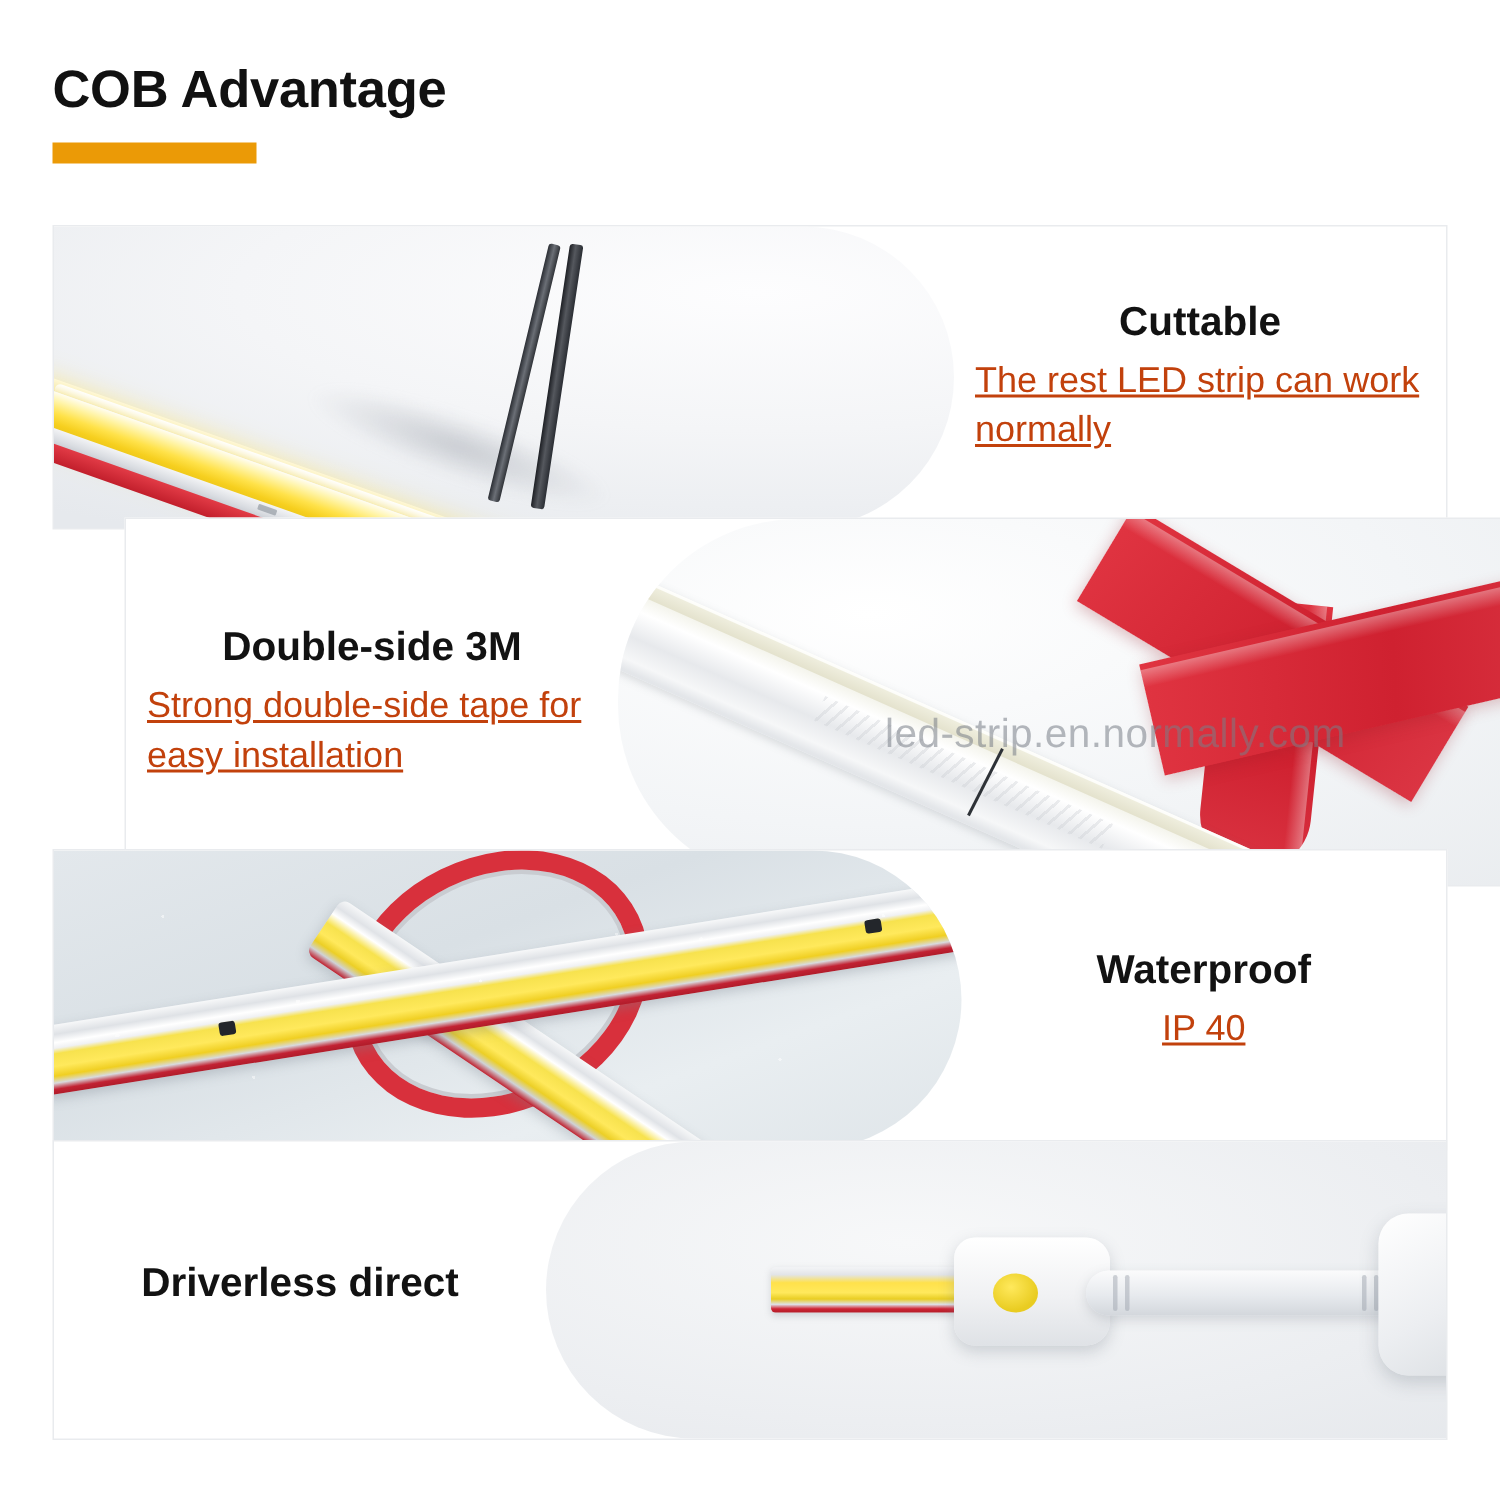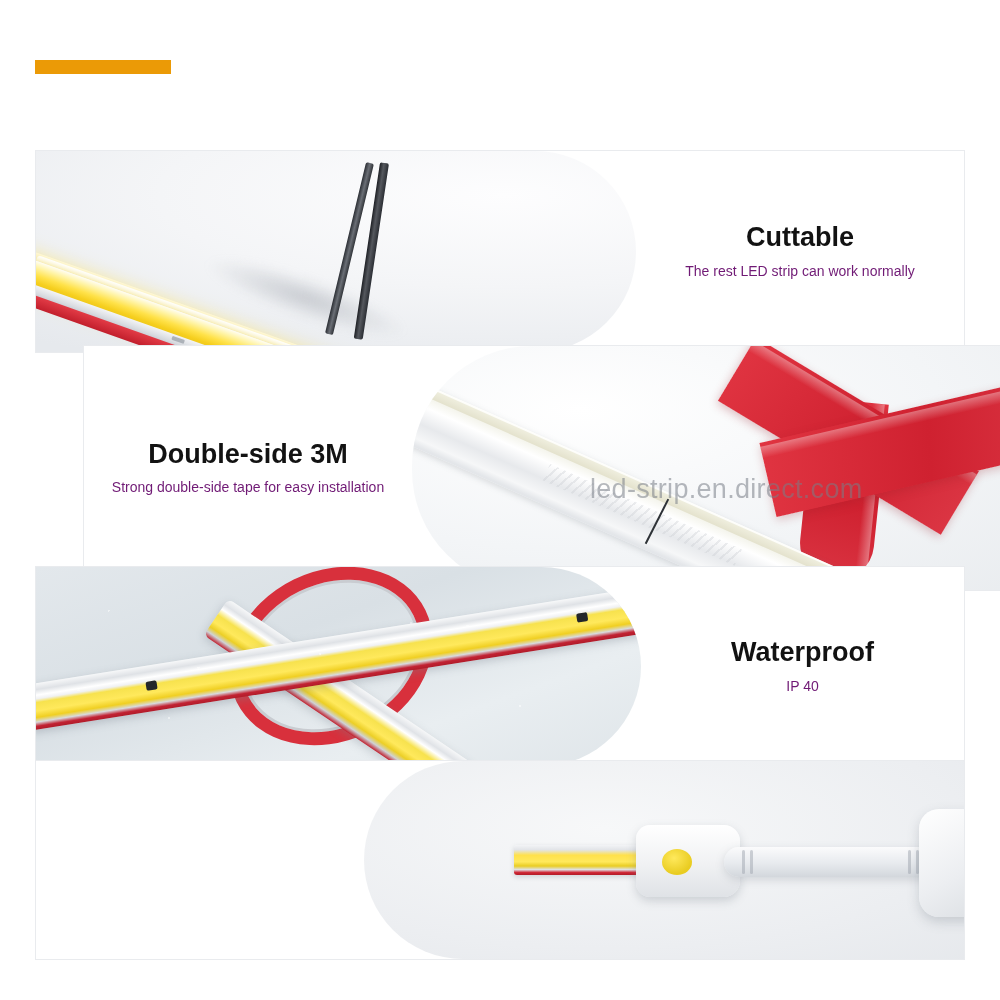--- a/index.html
+++ b/index.html
@@ -40,21 +40,21 @@
   .copy{
     flex:1 1 auto;height:100%;
     display:flex;flex-direction:column;align-items:center;justify-content:center;
     text-align:left;padding:0 14px;box-sizing:border-box;
   }
   .head{
     font-size:27px;font-weight:bold;color:#121212;
     line-height:1.12;margin-bottom:9px;white-space:nowrap;
   }
   .sub{
-    font-size:14px;color:#701a75;line-height:1.36;max-width:300px;
+    font-size:24px;color:#c2410c;line-height:1.36;max-width:300px;text-decoration:underline;
   }
 
   
   .media.left{border-top-right-radius:120px;border-bottom-right-radius:120px;}
   .media.right{border-top-left-radius:120px;border-bottom-left-radius:120px;}
 
   
   #media-1{
     width:600px;
     background:
@@ -205,20 +205,21 @@
   .plug{position:absolute;left:555px;top:48px;width:92px;height:108px;border-radius:20px;
     background:linear-gradient(150deg,#ffffff,#eceef1 55%,#d8dce0);
     box-shadow:0 5px 12px rgba(120,128,138,.3);}
 </style>
 </head>
 <body>
 
 <div class="page">
 
   <div class="header">
+    <div class="title">COB Advantage</div>
     <div class="title-rule"></div>
   </div>
 
   <div class="panel" id="panel-1">
     <div class="panel-inner">
       <div class="media left" id="media-1">
         <div class="shadowblob"></div>
         <div class="strip" id="s1">
           <div class="lay silic-top"></div>
           <div class="lay glow"></div>
@@ -258,21 +259,21 @@
           </div>
         <div class="tape" id="t2b">
             <span class="hl"></span>
           </div>
         <div id="s2">
           <div class="tube"></div>
           <div class="cream"></div>
           <div class="tex"></div>
           <div class="cut"></div>
         </div>
-        <div class="watermark">led-strip.en.direct.com</div>
+        <div class="watermark">led-strip.en.normally.com</div>
       </div>
     </div>
   </div>
 
   <div class="panel" id="panel-3">
     <div class="panel-inner">
       <div class="media left" id="media-3">
         <div class="foam"></div>
         <div class="loopwrap">
           <div class="oval" id="o1"></div>
@@ -290,20 +291,21 @@
       <div class="copy">
         <div class="head">Waterproof</div>
         <div class="sub">IP 40</div>
       </div>
     </div>
   </div>
 
   <div class="panel" id="panel-4">
     <div class="panel-inner">
       <div class="copy">
+        <div class="head">Driverless direct</div>
       </div>
       <div class="media right" id="media-4">
         <div class="pstrip"></div>
         <div class="connector">
           <div class="eye"></div>
         </div>
         <div class="cable">
           <span class="rib" style="left:18px"></span>
           <span class="rib" style="left:26px"></span>
           <span class="rib" style="left:184px"></span>

